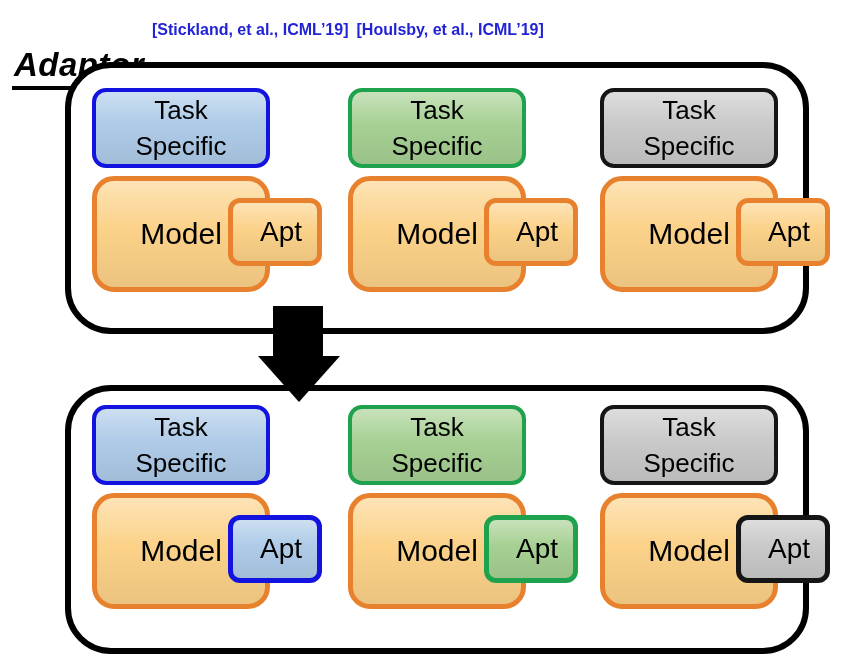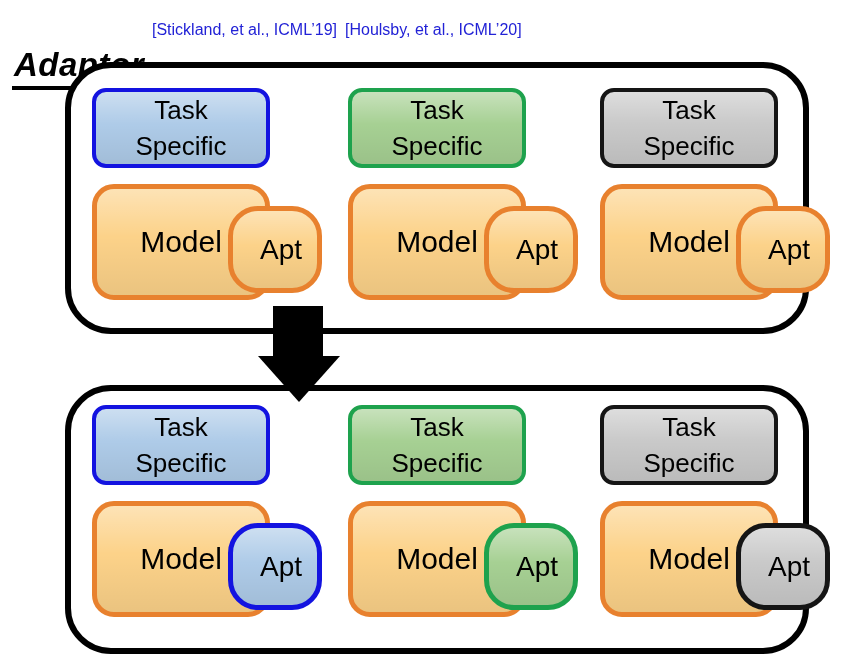--- a/index.html
+++ b/index.html
@@ -10,21 +10,21 @@
   
   .title{
     position:absolute; left:12px; top:6px;
     font-size:33px; font-weight:bold; font-style:italic;
     padding:0 12px 2px 2px; border-bottom:4px solid #000; letter-spacing:.5px;margin-top:40px;
   }
   .citations{
     position:absolute; left:152px; top:21px; font-size:16px;
     color:var(--citation-blue); white-space:nowrap;
   }
-  .citations .cite{margin-right:8px;}
+  .citations .cite{margin-right:8px;font-weight:bold;}
   
   .frame{
     position:absolute; left:65px; width:732px;
     border:6px solid var(--frame-border); border-radius:46px; background:#fff;
   }
   .frame-top{top:62px; height:260px;}
   .frame-bottom{top:385px; height:257px;}
   
   .col{position:absolute; width:178px;}
   .frame-top .col{top:20px;}
@@ -37,31 +37,31 @@
     box-sizing:border-box; border-style:solid;
     background-image:linear-gradient(rgba(255,255,255,.38), rgba(255,255,255,0) 45%, rgba(0,0,0,.07));
   }
   .v-blue  {border-color:var(--blue-border);  background-color:var(--blue-fill);}
   .v-green {border-color:var(--green-border); background-color:var(--green-fill);}
   .v-gray  {border-color:var(--gray-border);  background-color:var(--gray-fill);}
   .v-orange{border-color:var(--orange-border);background-color:var(--orange-fill);}
   .task-box{
     height:80px; border-width:4px; border-radius:14px;
     display:flex; align-items:center; justify-content:center;
-    font-size:26px; line-height:36px; text-align:center; margin-bottom:16px;
+    font-size:26px; line-height:36px; text-align:center; margin-bottom:8px;
   }
   .task-label{width:130px;}
   .model-area{position:relative; height:116px;}
   .model-box{
     width:178px; height:116px; border-width:5px; border-radius:22px;
     display:flex; align-items:center; justify-content:center; font-size:30px;
   }
   .apt-box{
-    position:absolute; left:136px; top:22px; width:94px; height:87px;
-    border-width:5px; border-radius:30px; z-index:2;
+    position:absolute; left:136px; top:22px; width:94px; height:68px;
+    border-width:5px; border-radius:12px; z-index:2;
     display:flex; align-items:center; justify-content:center; font-size:28px;padding-left:12px;
   }
   
   .arrow{position:absolute; z-index:3;}
   .arrow-shaft{
     position:absolute; left:273px; top:306px; width:50px; height:52px;
     background:var(--arrow-black);
   }
   .arrow-head{
     position:absolute; left:258px; top:356px; width:0; height:0;
@@ -77,21 +77,21 @@
     font-size:15px; color:var(--watermark-gray); opacity:.95; white-space:nowrap;
   }
 </style>
 </head>
 <body>
 
 <div class="page">
 
   <div class="title">Adaptor</div>
   <div class="citations">
-    <span class="cite">[Stickland, et al., ICML’19]</span><span class="cite">[Houlsby, et al., ICML’20]</span>
+    <span class="cite">[Stickland, et al., ICML’19]</span><span class="cite">[Houlsby, et al., ICML’19]</span>
   </div>
 
   <div class="frame frame-top">
     <div class="col">
       <div class="task-box box v-blue">
         <span class="task-label">Task Specific</span>
       </div>
       <div class="model-area">
         <div class="model-box box v-orange">
           <span>Model</span>

